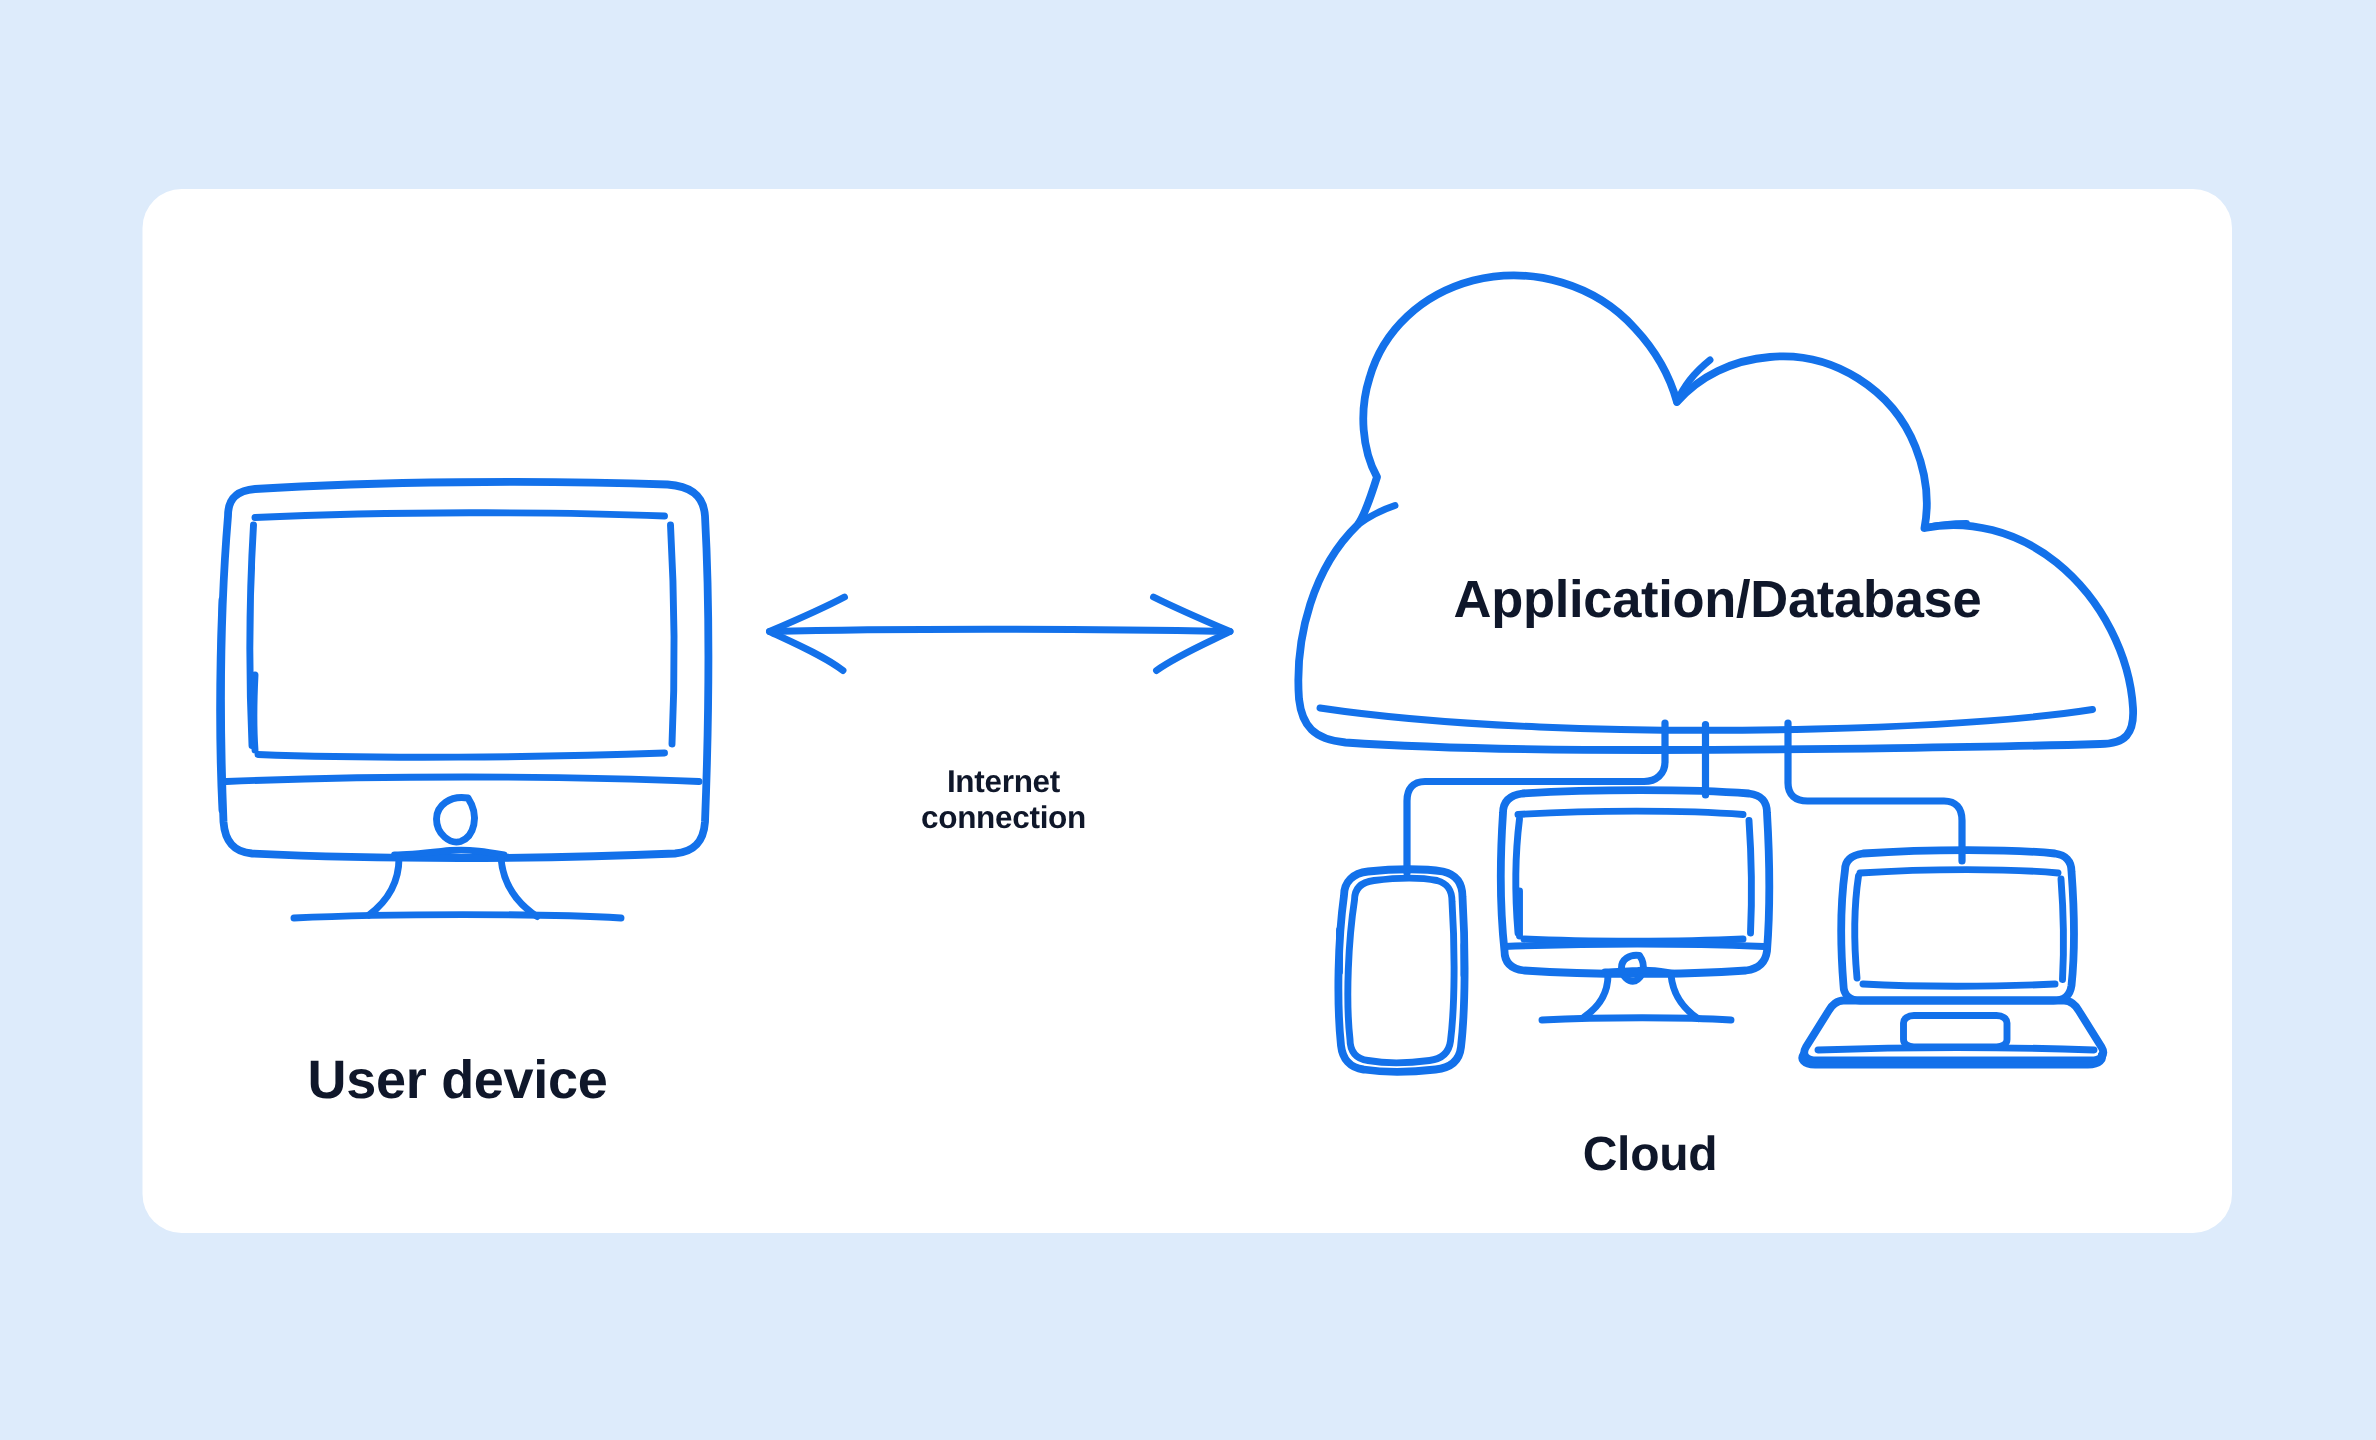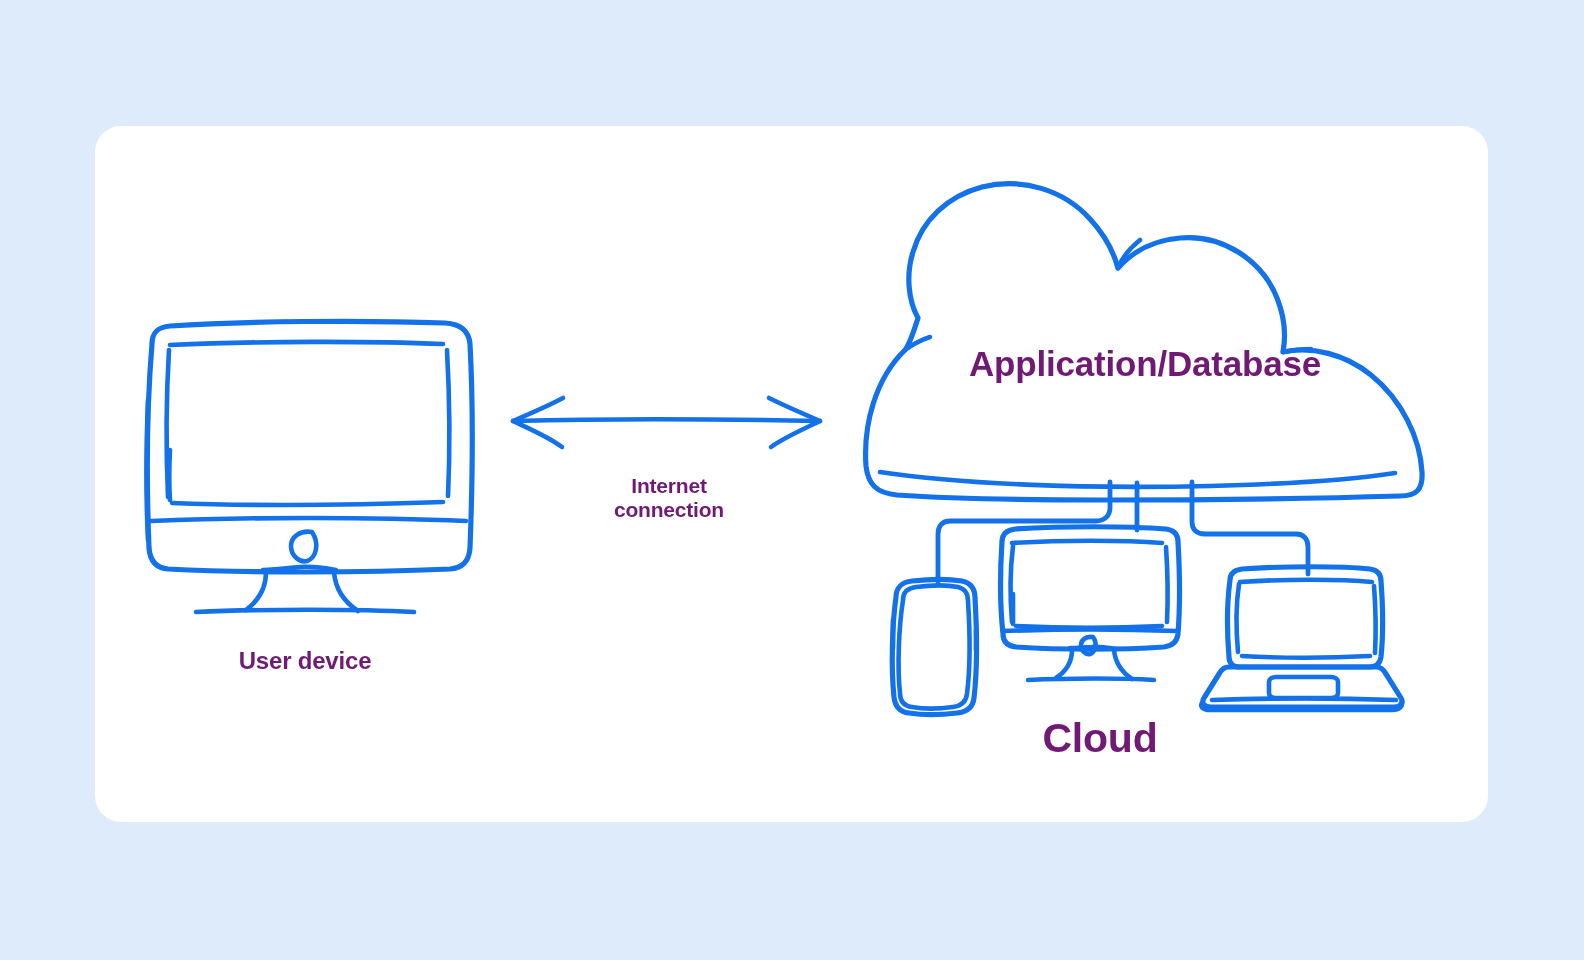--- a/index.html
+++ b/index.html
@@ -51,51 +51,52 @@
   }
   .wire {
     fill: none;
     stroke: #1371ea;
     stroke-width: 4.8;
     stroke-linecap: round;
     stroke-linejoin: round;
   }
   .label {
     position: absolute;
-    color: #701a75;
+    color: #0f172a;
     font-weight: 700;
     text-align: center;
     letter-spacing: -0.2px;
     line-height: 1.12;
     white-space: pre-line;
     user-select: none;
+    margin-top: 36px;
   }
   #label-user-device {
     left: 135px;
-    top: 648px;
+    top: 664px;
     width: 340px;
-    font-size: 24px;
+    font-size: 36px;
   }
   #label-internet {
     left: 506px;
     top: 474px;
     width: 326px;
     font-size: 21px;
   }
   #label-app-db {
     left: 905px;
     top: 344px;
     width: 480px;
     font-size: 35px;
   }
   #label-cloud {
     left: 1000px;
     top: 716px;
     width: 200px;
-    font-size: 41px;
+    font-size: 32px;
   }
 </style>
 </head>
 <body>
 
 <div id="stage">
 
   <div id="card"></div>
 
   <svg id="diagram" viewBox="0 0 1584 960" aria-hidden="true">

